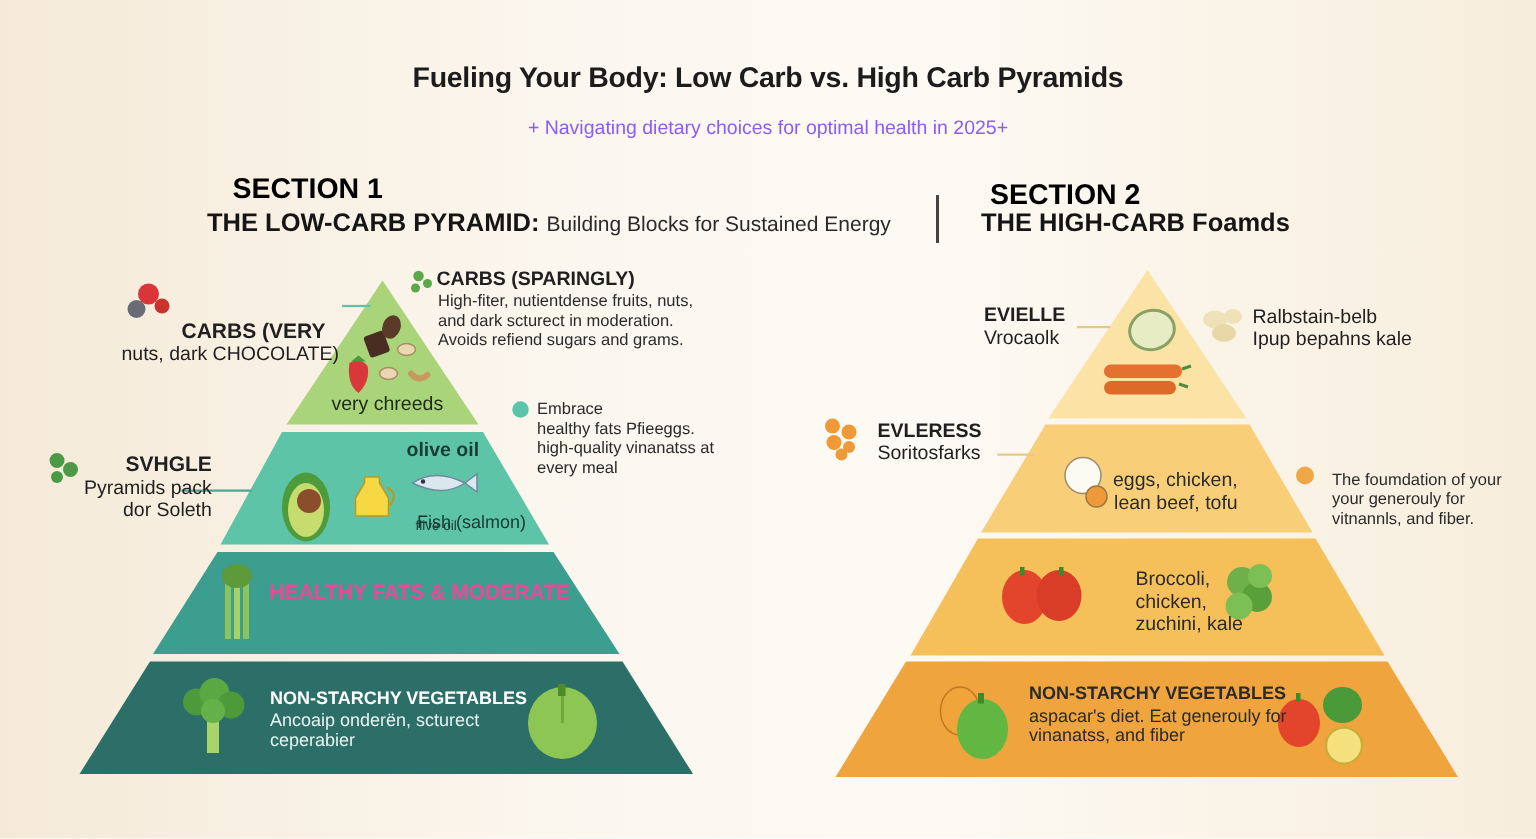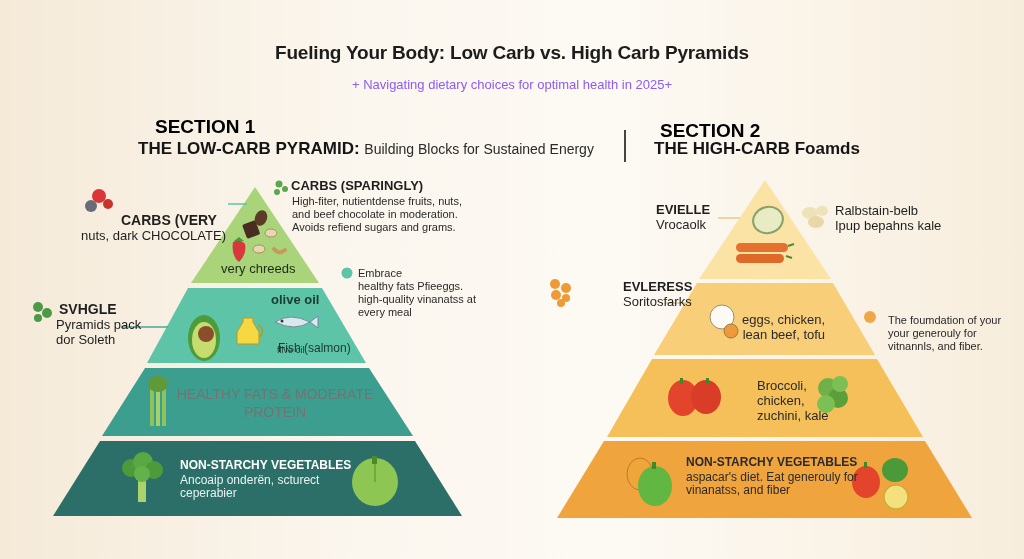--- a/index.html
+++ b/index.html
@@ -14,21 +14,21 @@
   .title { top: 42px; left: 0; width: 1024px; text-align: center; font-size: 19px; font-weight: bold; color: #1c1c1c; letter-spacing: -0.2px; }
   .subtitle { top: 77px; left: 0; width: 1024px; text-align: center; font-size: 13px; color: #8b5cf6; }
   .sec-num { font-size: 19px; font-weight: bold; color: #000000; }
   .sec-title { font-size: 17px; font-weight: bold; color: #151515; }
   .sec-title .light { font-weight: normal; font-size: 14px; color: #2a2a2a; }
   .divider { left: 624px; top: 130px; width: 2px; height: 32px; background: #444; }
   svg.pyr { position: absolute; left: 0; top: 0; }
   .lbl { font-size: 11px; line-height: 13px; color: #2a2a2a; }
   .lbl-b { font-size: 14px; font-weight: bold; color: #1f1f1f; line-height: 15px; }
   .lbl-m { font-size: 13px; color: #1f1f1f; line-height: 15px; }
-  .tier-text-w { color: #737373; font-weight: normal; text-align: center; font-size: 14px; line-height: 18px; }
+  .tier-text-w { color: #ec4899; font-weight: bold; text-align: right; font-size: 14px; line-height: 18px; }
   .tier-sm-w { color: #e8f4f1; font-size: 12px; line-height: 13px; }
   .tier-b-w { color: #ffffff; font-weight: bold; font-size: 12px; }
   .tier-d { color: #2a2a2a; font-size: 13px; line-height: 15px; }
 </style>
 </head>
 <body>
 
 <div class="abs title">Fueling Your Body: Low Carb vs. High Carb Pyramids</div>
 <div class="abs subtitle">+ Navigating dietary choices for optimal health in 2025+</div>
 
@@ -160,66 +160,65 @@
 
 <div class="abs" style="left:113px; top:193px; text-align:center;margin-top:20px;">
   <div class="lbl-b" style="font-size:14px; text-align:left; padding-left:8px;">CARBS (VERY</div>
   <div class="lbl-m" style="margin-left:-32px;">nuts, dark CHOCOLATE)</div>
 </div>
 
 <div class="abs" style="left:291px; top:178px;">
   <div class="lbl-b" style="font-size:13px;">CARBS (SPARINGLY)</div>
   <div class="abs lbl" style="left:1px; top:17px; white-space:nowrap;">
     <div>High-fiter, nutientdense fruits, nuts,</div>
-    <div>and beef chocolate in moderation.</div>
+    <div>and dark scturect in moderation.</div>
     <div>Avoids refiend sugars and grams.</div>
   </div>
 </div>
 
 <div class="abs" style="left:221px; top:261px; font-size:13px; color:#1e2a14;">very chreeds</div>
 
 <div class="abs lbl" style="left:358px; top:267px; white-space:nowrap;">
   <div>Embrace</div>
   <div>healthy fats Pfieeggs.</div>
   <div>high-quality vinanatss at</div>
   <div>every meal</div>
 </div>
 
-<div class="abs" style="left:59px; top:302px;">
+<div class="abs" style="left:59px; top:302px;text-align:right;">
   <div class="lbl-b" style="font-size:14px;">SVHGLE</div>
   <div class="lbl-m" style="margin-left:-3px;">Pyramids pack</div>
   <div class="lbl-m" style="margin-left:-3px;">dor Soleth</div>
 </div>
 
 <div class="abs" style="left:230px; top:292px; font-size:13px; font-weight:bold; color:#1a3a30;margin-left:41px;">olive oil</div>
 <div class="abs" style="left:236px; top:345px; font-size:9px; color:#1a3a30;padding-left:41px;">flive oil</div>
 <div class="abs" style="left:278px; top:341px; font-size:12px; color:#1a3a30;">Fish (salmon)</div>
 
 <div class="abs tier-text-w" style="left:170px; top:385px; width:210px;">
   <div>HEALTHY FATS &amp; MODERATE</div>
-  <div>PROTEIN</div>
 </div>
 
 <div class="abs" style="left:180px; top:458px;">
   <div class="tier-b-w">NON-STARCHY VEGETABLES</div>
   <div class="tier-sm-w" style="margin-top:2px;">Ancoaip onderën, scturect</div>
   <div class="tier-sm-w">ceperabier</div>
 </div>
 
 <div class="abs" style="left:656px; top:202px;">
   <div class="lbl-b" style="font-size:13px;">EVIELLE</div>
   <div class="lbl-m">Vrocaolk</div>
 </div>
 
 <div class="abs lbl-m" style="left:835px; top:203px;">
   <div>Ralbstain-belb</div>
   <div>Ipup bepahns kale</div>
 </div>
 
-<div class="abs" style="left:585px; top:279px;margin-left:38px;">
+<div class="abs" style="left:585px; top:279px;">
   <div class="lbl-b" style="font-size:13px;">EVLERESS</div>
   <div class="lbl-m">Soritosfarks</div>
 </div>
 
 <div class="abs tier-d" style="left:742px; top:312px; text-align:right;">
   <div>eggs, chicken,</div>
   <div>lean beef, tofu</div>
 </div>
 
 <div class="abs lbl" style="left:888px; top:314px; white-space:nowrap; font-size:11px;">

